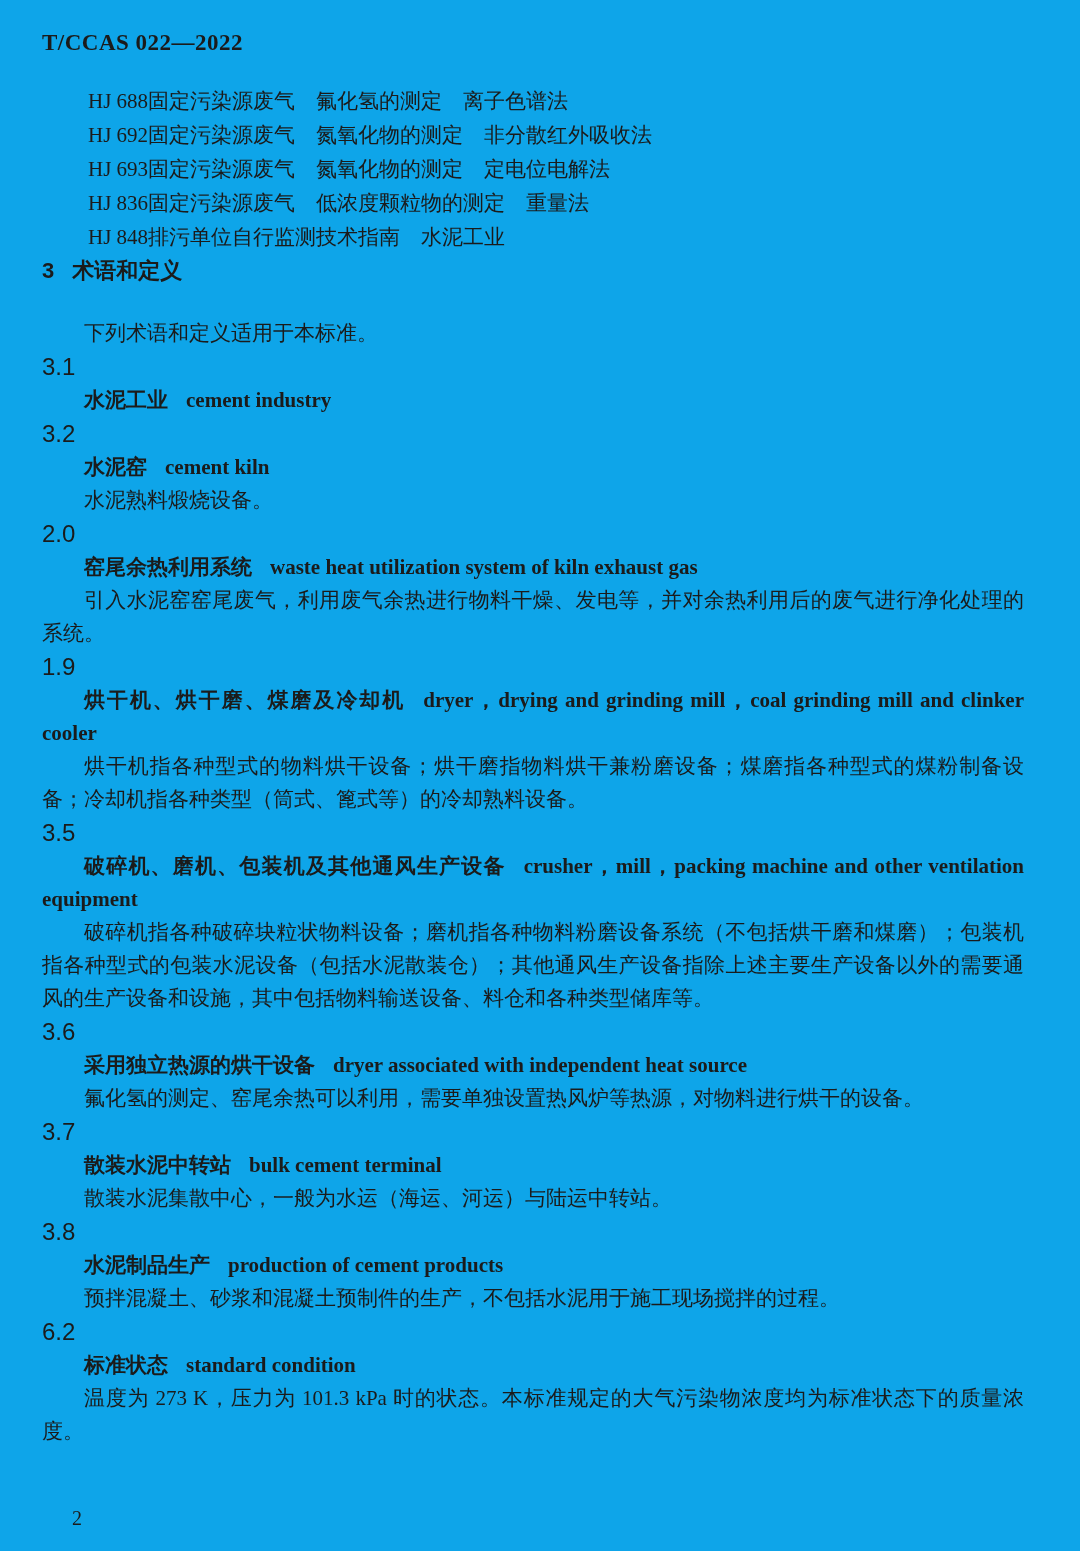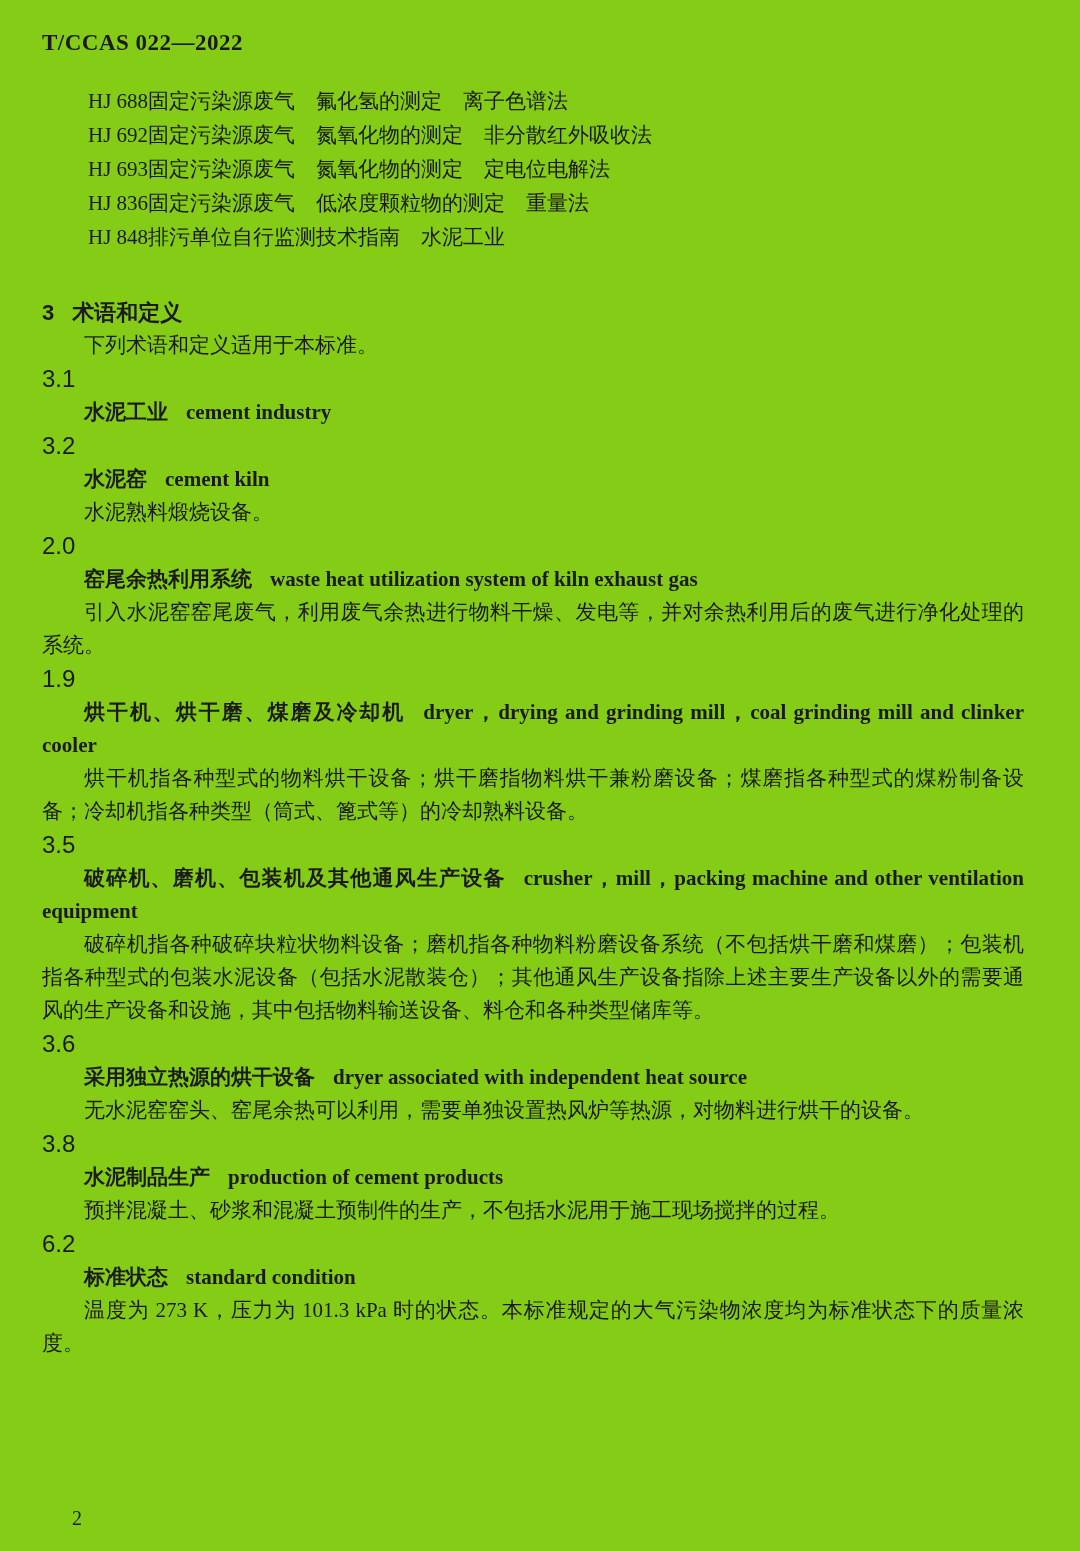--- a/index.html
+++ b/index.html
@@ -1,46 +1,45 @@
 <!DOCTYPE html>
 <html><head>
 <meta charset="utf-8">
 <style>
   * { margin: 0; padding: 0; box-sizing: border-box; }
   html, body { background: #ffffff; }
   .page {
     position: relative;
     width: 1080px;
     height: 1551px;
-    background: #84cc16;
+    background: #0ea5e9;
     padding: 26px 56px 0 42px;
     font-family: "Liberation Serif", "DejaVu Serif", serif;
     font-size: 21px;
     color: #1b1b1b;
     overflow: hidden;
   }
   .doc-header {
     font-weight: 700;
     font-size: 23px;
     line-height: 34px;
     letter-spacing: 0.5px;
     font-family: "Liberation Serif", "DejaVu Serif", serif;
   }
   .ref-list { margin-top: 24px; margin-left: 46px; }
   .ref-item { line-height: 34px; white-space: nowrap; }
   .ref-code { }
   .section-heading {
-    margin-top: 42px;
     font-family: "Liberation Sans", "DejaVu Sans", sans-serif;
     font-size: 22px;
     font-weight: 700;
     line-height: 33px;
   }
   .section-heading .sec-num { margin-right: 18px; }
-  .intro { text-indent: 2em; line-height: 33px; }
+  .intro { margin-top: 30px; text-indent: 2em; line-height: 33px; }
   .clause-num {
     font-family: "Liberation Sans", "DejaVu Sans", sans-serif;
     font-size: 24px;
     line-height: 33px;
   }
   .term-line {
     text-indent: 2em;
     line-height: 33px;
     font-weight: 700;
     text-align: justify;
@@ -100,23 +99,28 @@
 
   <div class="term-block">
     <p class="clause-num">3.5</p>
     <p class="term-line"><span class="term-zh">破碎机、磨机、包装机及其他通风生产设备</span><span class="term-en">crusher，mill，packing machine and other ventilation equipment</span></p>
     <p class="def">破碎机指各种破碎块粒状物料设备；磨机指各种物料粉磨设备系统（不包括烘干磨和煤磨）；包装机指各种型式的包装水泥设备（包括水泥散装仓）；其他通风生产设备指除上述主要生产设备以外的需要通风的生产设备和设施，其中包括物料输送设备、料仓和各种类型储库等。</p>
   </div>
 
   <div class="term-block">
     <p class="clause-num">3.6</p>
     <p class="term-line"><span class="term-zh">采用独立热源的烘干设备</span><span class="term-en">dryer associated with independent heat source</span></p>
-    <p class="def">无水泥窑窑头、窑尾余热可以利用，需要单独设置热风炉等热源，对物料进行烘干的设备。</p>
+    <p class="def">氟化氢的测定、窑尾余热可以利用，需要单独设置热风炉等热源，对物料进行烘干的设备。</p>
   </div>
 
+  <div class="term-block">
+    <p class="clause-num">3.7</p>
+    <p class="term-line"><span class="term-zh">散装水泥中转站</span><span class="term-en">bulk cement terminal</span></p>
+    <p class="def">散装水泥集散中心，一般为水运（海运、河运）与陆运中转站。</p>
+  </div>
 
   <div class="term-block">
     <p class="clause-num">3.8</p>
     <p class="term-line"><span class="term-zh">水泥制品生产</span><span class="term-en">production of cement products</span></p>
     <p class="def">预拌混凝土、砂浆和混凝土预制件的生产，不包括水泥用于施工现场搅拌的过程。</p>
   </div>
 
   <div class="term-block">
     <p class="clause-num">6.2</p>
     <p class="term-line"><span class="term-zh">标准状态</span><span class="term-en">standard condition</span></p>

